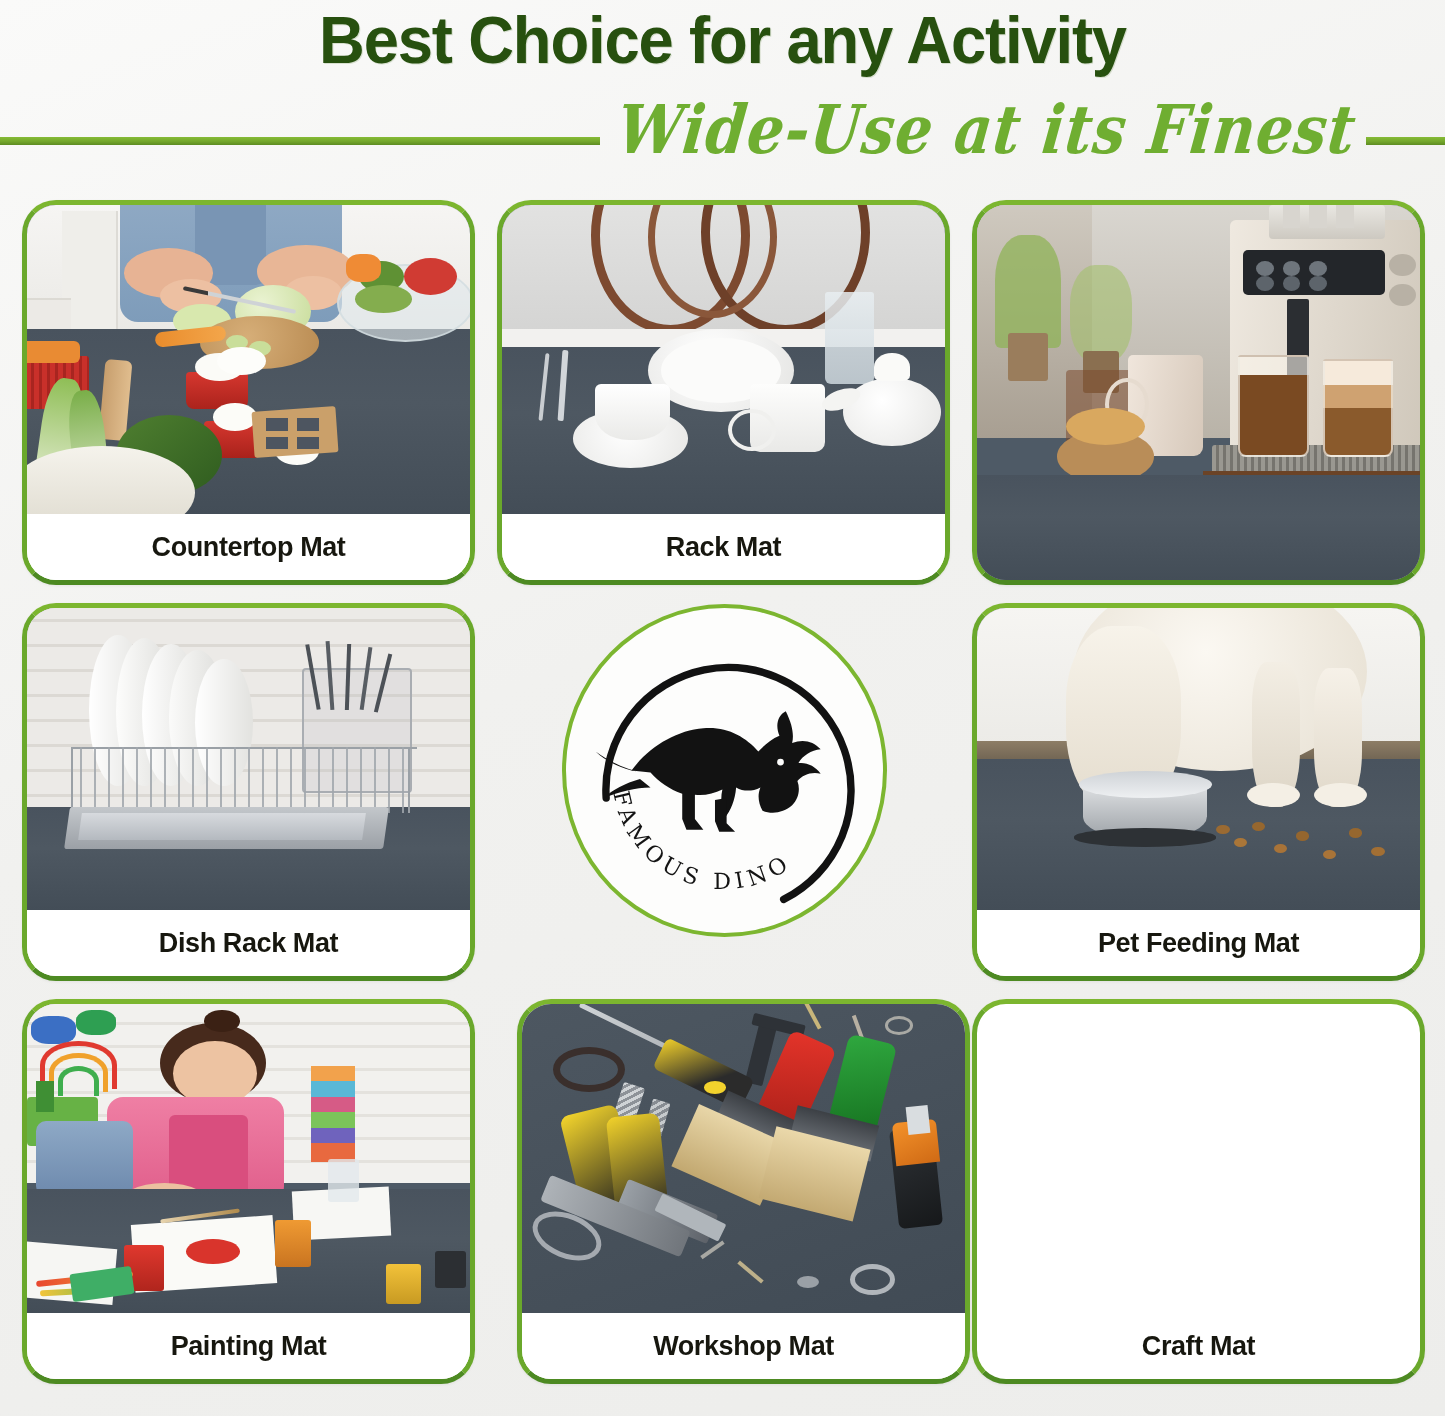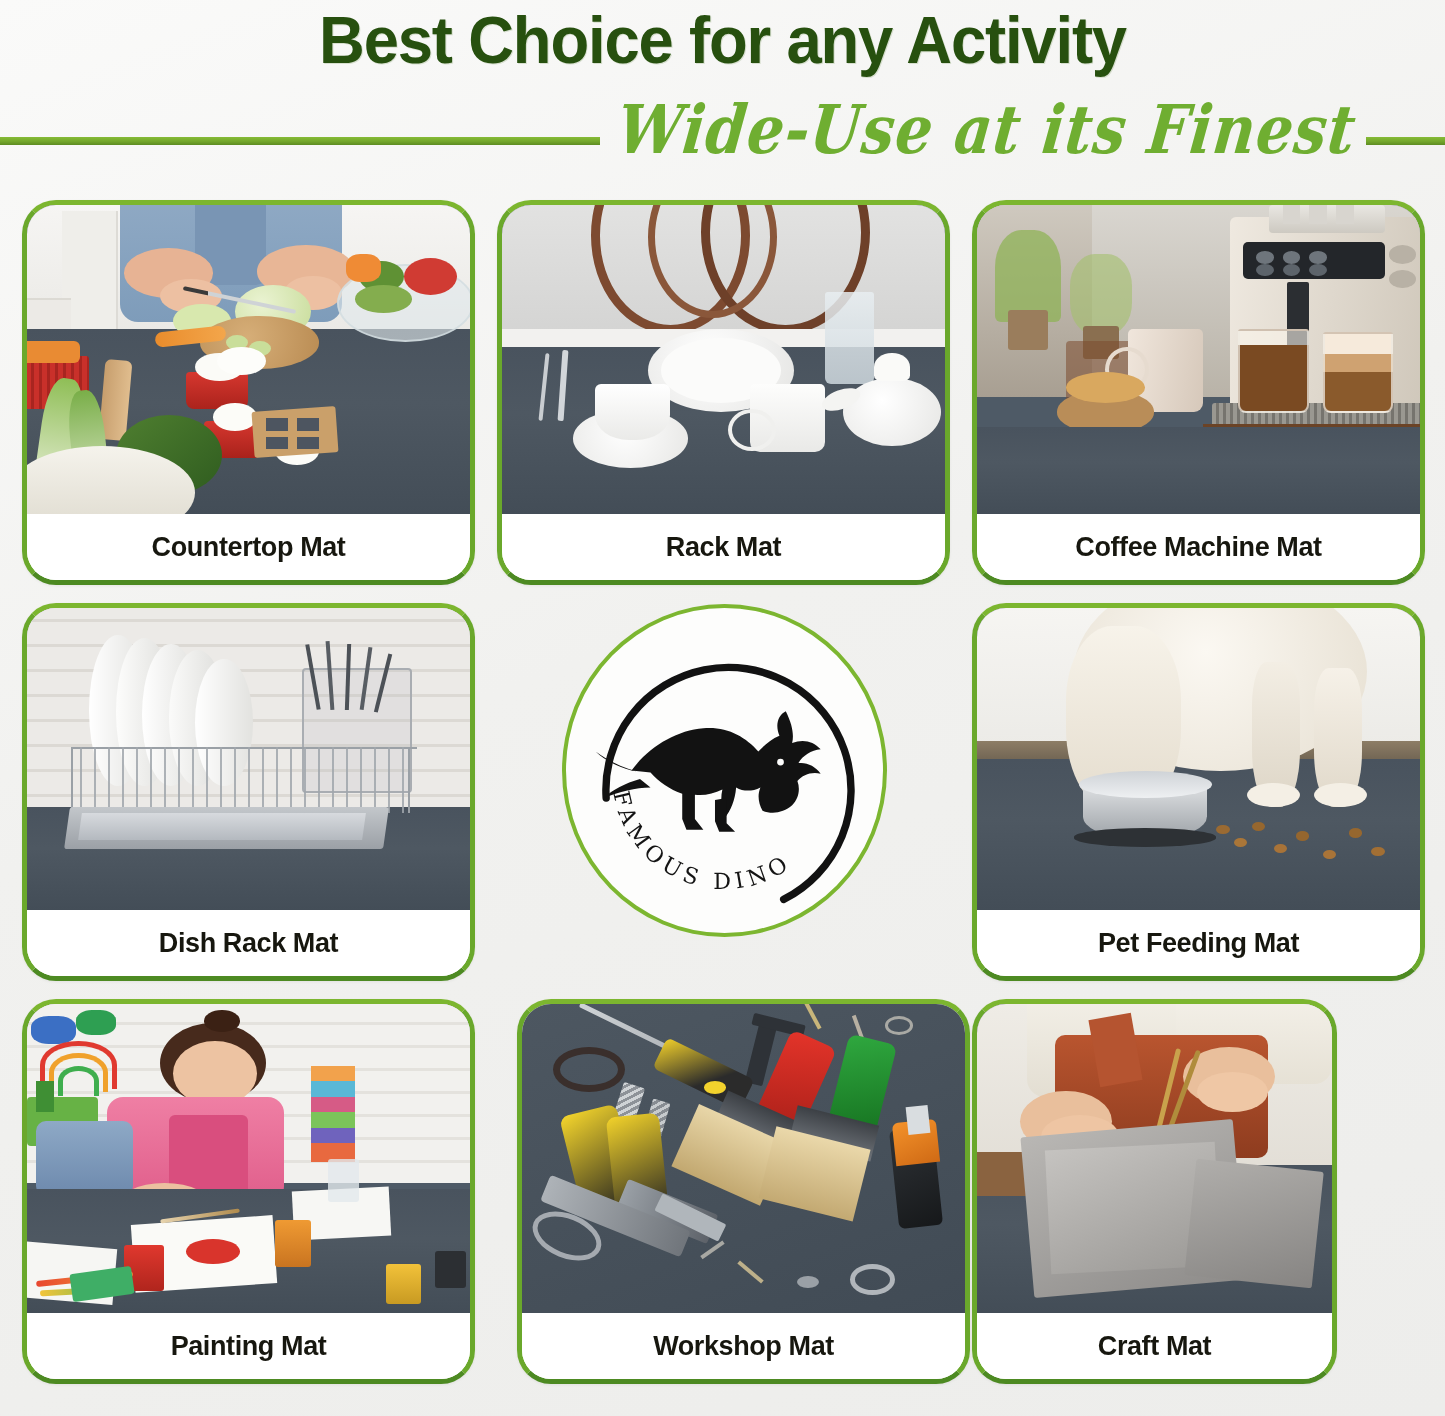--- a/index.html
+++ b/index.html
@@ -280,21 +280,20 @@
         <div class="sc" style="left:59%;top:40%;width:15%;height:26%;background:linear-gradient(180deg,rgba(250,245,235,.6) 0 18%,#7a4a22 18% 100%);border-radius:3px 3px 8px 8px;border:2px solid rgba(236,232,224,.75);"></div>
         <div class="sc" style="left:78%;top:41%;width:15%;height:25%;background:linear-gradient(180deg,#f6eadb 0 26%,#cfa271 26% 50%,#8a5a2c 50% 100%);border-radius:3px 3px 8px 8px;border:2px solid rgba(236,232,224,.75);"></div>
 
         <div class="sc" style="left:34%;top:40%;width:17%;height:27%;background:linear-gradient(100deg,#f0e6dc,#d6c8ba);border-radius:5px 5px 9px 9px;"></div>
         <div class="sc" style="left:29%;top:46%;width:8%;height:12%;border:4px solid #e6dbcf;border-radius:50%;background:transparent;"></div>
 
         <div class="blob" style="left:18%;top:60%;width:22%;height:14%;background:#b98d58;"></div>
         <div class="blob" style="left:20%;top:54%;width:18%;height:10%;background:#d9a85f;"></div>
         <div class="matsurf" style="top:72%;"></div>
       </div>
-      <div class="caption">Coffee Machine Mat</div>
     </div>
 
     <div class="card" style="left:22px; top:418px; width:453px; height:378px;">
       <div class="photo">
         <div class="wall" style="height:70%;background:
             repeating-linear-gradient(0deg, #eceae7 0 22px, #dcd9d4 22px 25px),
             repeating-linear-gradient(90deg, #eceae7 0 60px, #dcd9d4 60px 63px);"></div>
         <div class="matsurf" style="top:66%;"></div>
 
         <div class="blob" style="left:14%;top:9%;width:13%;height:50%;background:linear-gradient(90deg,#ffffff,#e2e2df);"></div>
@@ -477,21 +476,21 @@
         <div class="sc" style="left:87%;top:33%;width:5%;height:9%;background:#d9dde0;transform:rotate(-6deg);"></div>
 
         <div class="blob" style="left:74%;top:84%;width:8%;height:7%;border:5px solid #b1b6bb;background:transparent;"></div>
         <div class="blob" style="left:62%;top:88%;width:5%;height:4%;background:#9aa0a6;"></div>
         <div class="sc" style="left:48%;top:86%;width:7%;height:4px;background:#bdb08a;transform:rotate(40deg);"></div>
         <div class="sc" style="left:40%;top:79%;width:6%;height:4px;background:#a8a8a3;transform:rotate(-35deg);"></div>
       </div>
       <div class="caption">Workshop Mat</div>
     </div>
 
-    <div class="card" style="left:972px; top:814px; width:365px; height:385px;">
+    <div class="card" style="left:972px; top:814px; width:453px; height:385px;align-items:center;">
       <div class="photo">
         <div class="wall" style="height:55%;background:linear-gradient(180deg,#efece6,#e2ded6);"></div>
 
         <div class="sc" style="left:14%;top:-6%;width:46%;height:36%;background:linear-gradient(180deg,#f4f1e9,#e3ded2);border-radius:0 0 18px 18px;"></div>
         <div class="sc" style="left:56%;top:-8%;width:44%;height:34%;background:linear-gradient(180deg,#f6f3ec,#e6e1d5);border-radius:0 0 18px 18px;"></div>
         <div class="sc" style="left:22%;top:10%;width:60%;height:40%;background:linear-gradient(180deg,#b9552f,#8e3c1f);border-radius:10px;"></div>
         <div class="sc" style="left:33%;top:4%;width:12%;height:22%;background:#b55430;transform:rotate(-10deg);"></div>
 
         <div class="blob" style="left:12%;top:28%;width:26%;height:20%;background:#e9bf9c;"></div>
         <div class="blob" style="left:18%;top:36%;width:22%;height:14%;background:#eec5a3;"></div>

